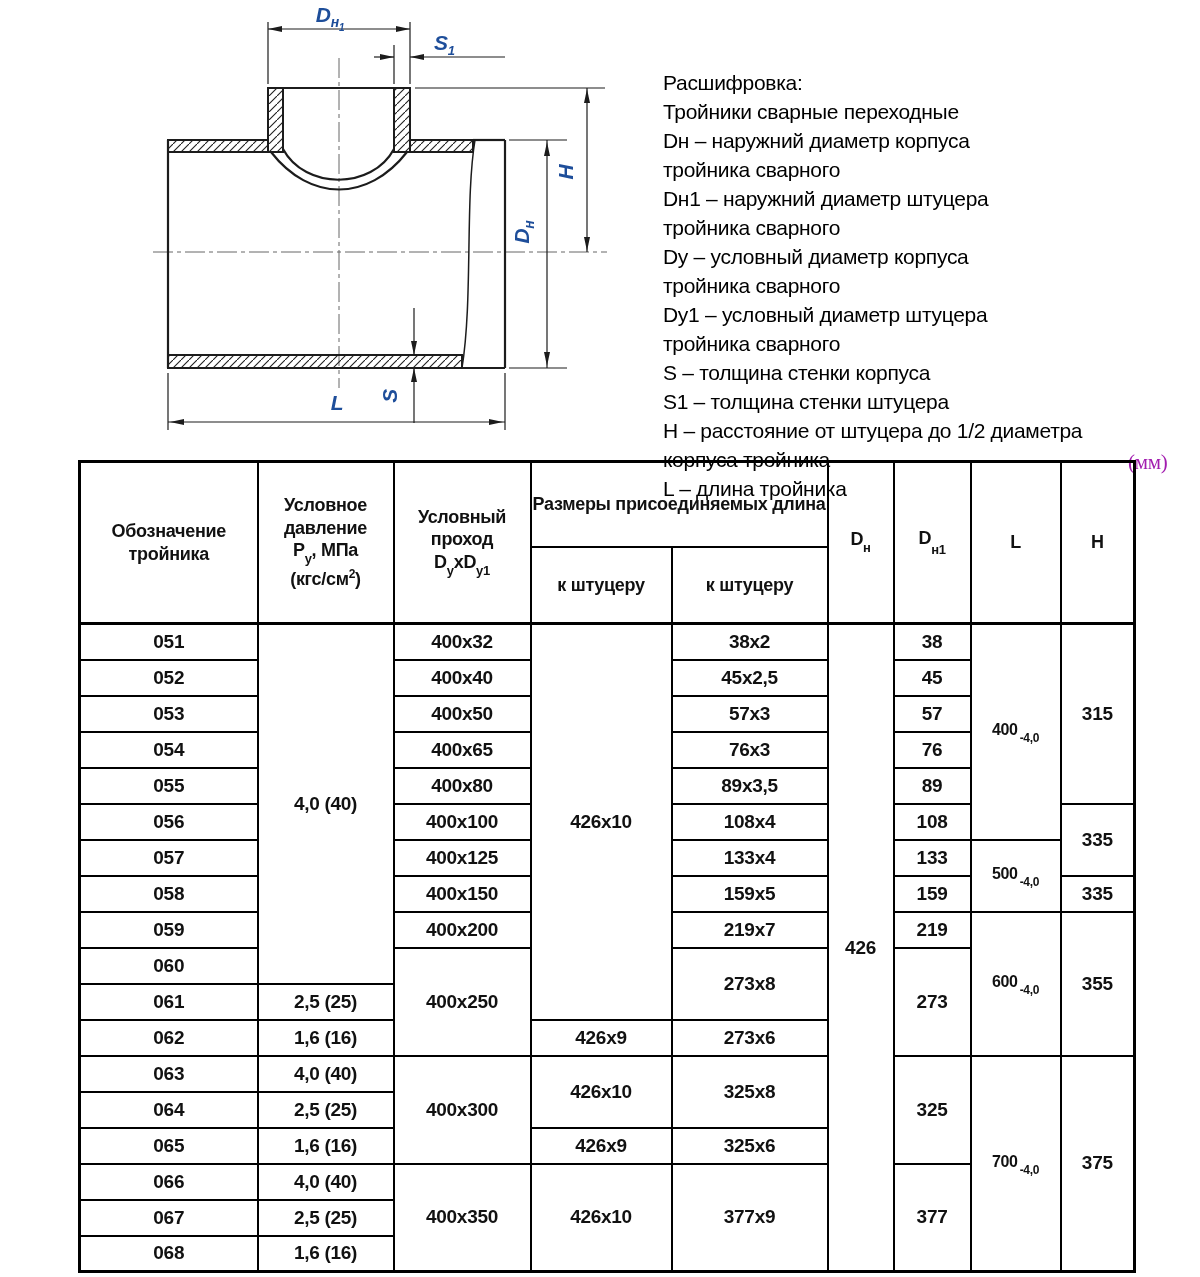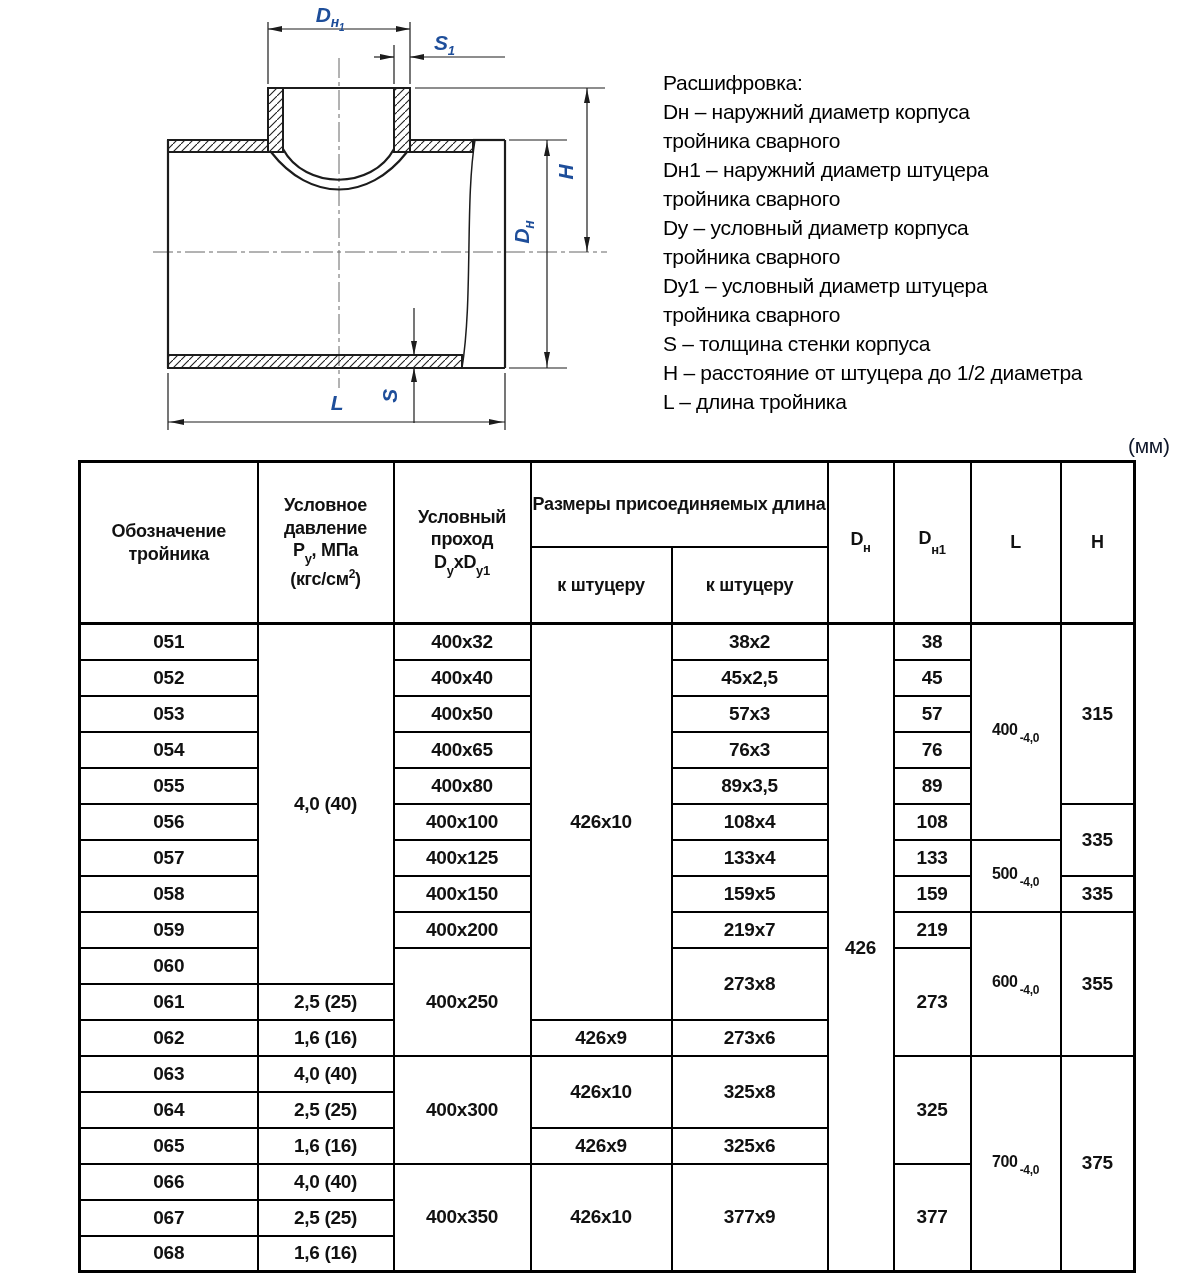--- a/index.html
+++ b/index.html
@@ -4,21 +4,21 @@
 <style>
   html,body{margin:0;padding:0;background:#fff;}
   .page{position:relative;width:1181px;height:1277px;background:#fff;overflow:hidden;
         font-family:"Liberation Sans",sans-serif;color:#111;letter-spacing:-0.3px;border-radius:24px;}
 
   
   .legend{position:absolute;left:663px;top:20px;width:530px;font-size:21px;line-height:29px;color:#000;margin-top:48px;}
   .legend div{white-space:nowrap;}
 
   
-  .units{position:absolute;left:1128px;top:434px;font-size:21px;color:#0f172a;}
+  .units{position:absolute;left:1128px;top:450px;font-size:21px;color:#a21caf;font-family:Liberation Serif, serif;}
 
   
   .diagram{position:absolute;left:125px;top:0px;}
 
   
   .tblwrap{position:absolute;left:78px;top:460px;}
   table.tbl{border-collapse:collapse;table-layout:fixed;width:1055px;border:3px solid #000;}
   .tbl th,.tbl td{border:2px solid #000;text-align:center;vertical-align:middle;padding:0;
                   font-family:"Liberation Sans",sans-serif;}
   .tbl tbody tr:first-child td{border-top:3px solid #000;}
@@ -114,30 +114,33 @@
       <text x="309" y="50"><tspan>S</tspan><tspan font-size="13" dy="5">1</tspan></text>
       <text x="448" y="172" text-anchor="middle" transform="rotate(-90 448 172)">H</text>
       <text x="404" y="232" text-anchor="middle" transform="rotate(-90 404 232)"><tspan>D</tspan><tspan font-size="14" dy="5">н</tspan></text>
       <text x="272" y="396" text-anchor="middle" transform="rotate(-90 272 396)">S</text>
       <text x="212" y="410" text-anchor="middle">L</text>
     </g>
   </svg>
 
   <div class="legend">
     <div>Расшифровка:</div>
+    <div>Тройники сварные переходные</div>
     <div>Dн – наружний диаметр корпуса</div>
     <div>тройника сварного</div>
     <div>Dн1 – наружний диаметр штуцера</div>
     <div>тройника сварного</div>
     <div>Dy – условный диаметр корпуса</div>
     <div>тройника сварного</div>
     <div>Dy1 – условный диаметр штуцера</div>
     <div>тройника сварного</div>
     <div>S – толщина стенки корпуса</div>
+    <div>S1 – толщина стенки штуцера</div>
     <div>H – расстояние от штуцера до 1/2 диаметра</div>
+    <div>корпуса тройника</div>
     <div>L – длина тройника</div>
   </div>
 
   <div class="units">(мм)</div>
 
   <div class="tblwrap">
   <table class="tbl">
     <colgroup>
       <col style="width:178px">
           <col style="width:136px">

